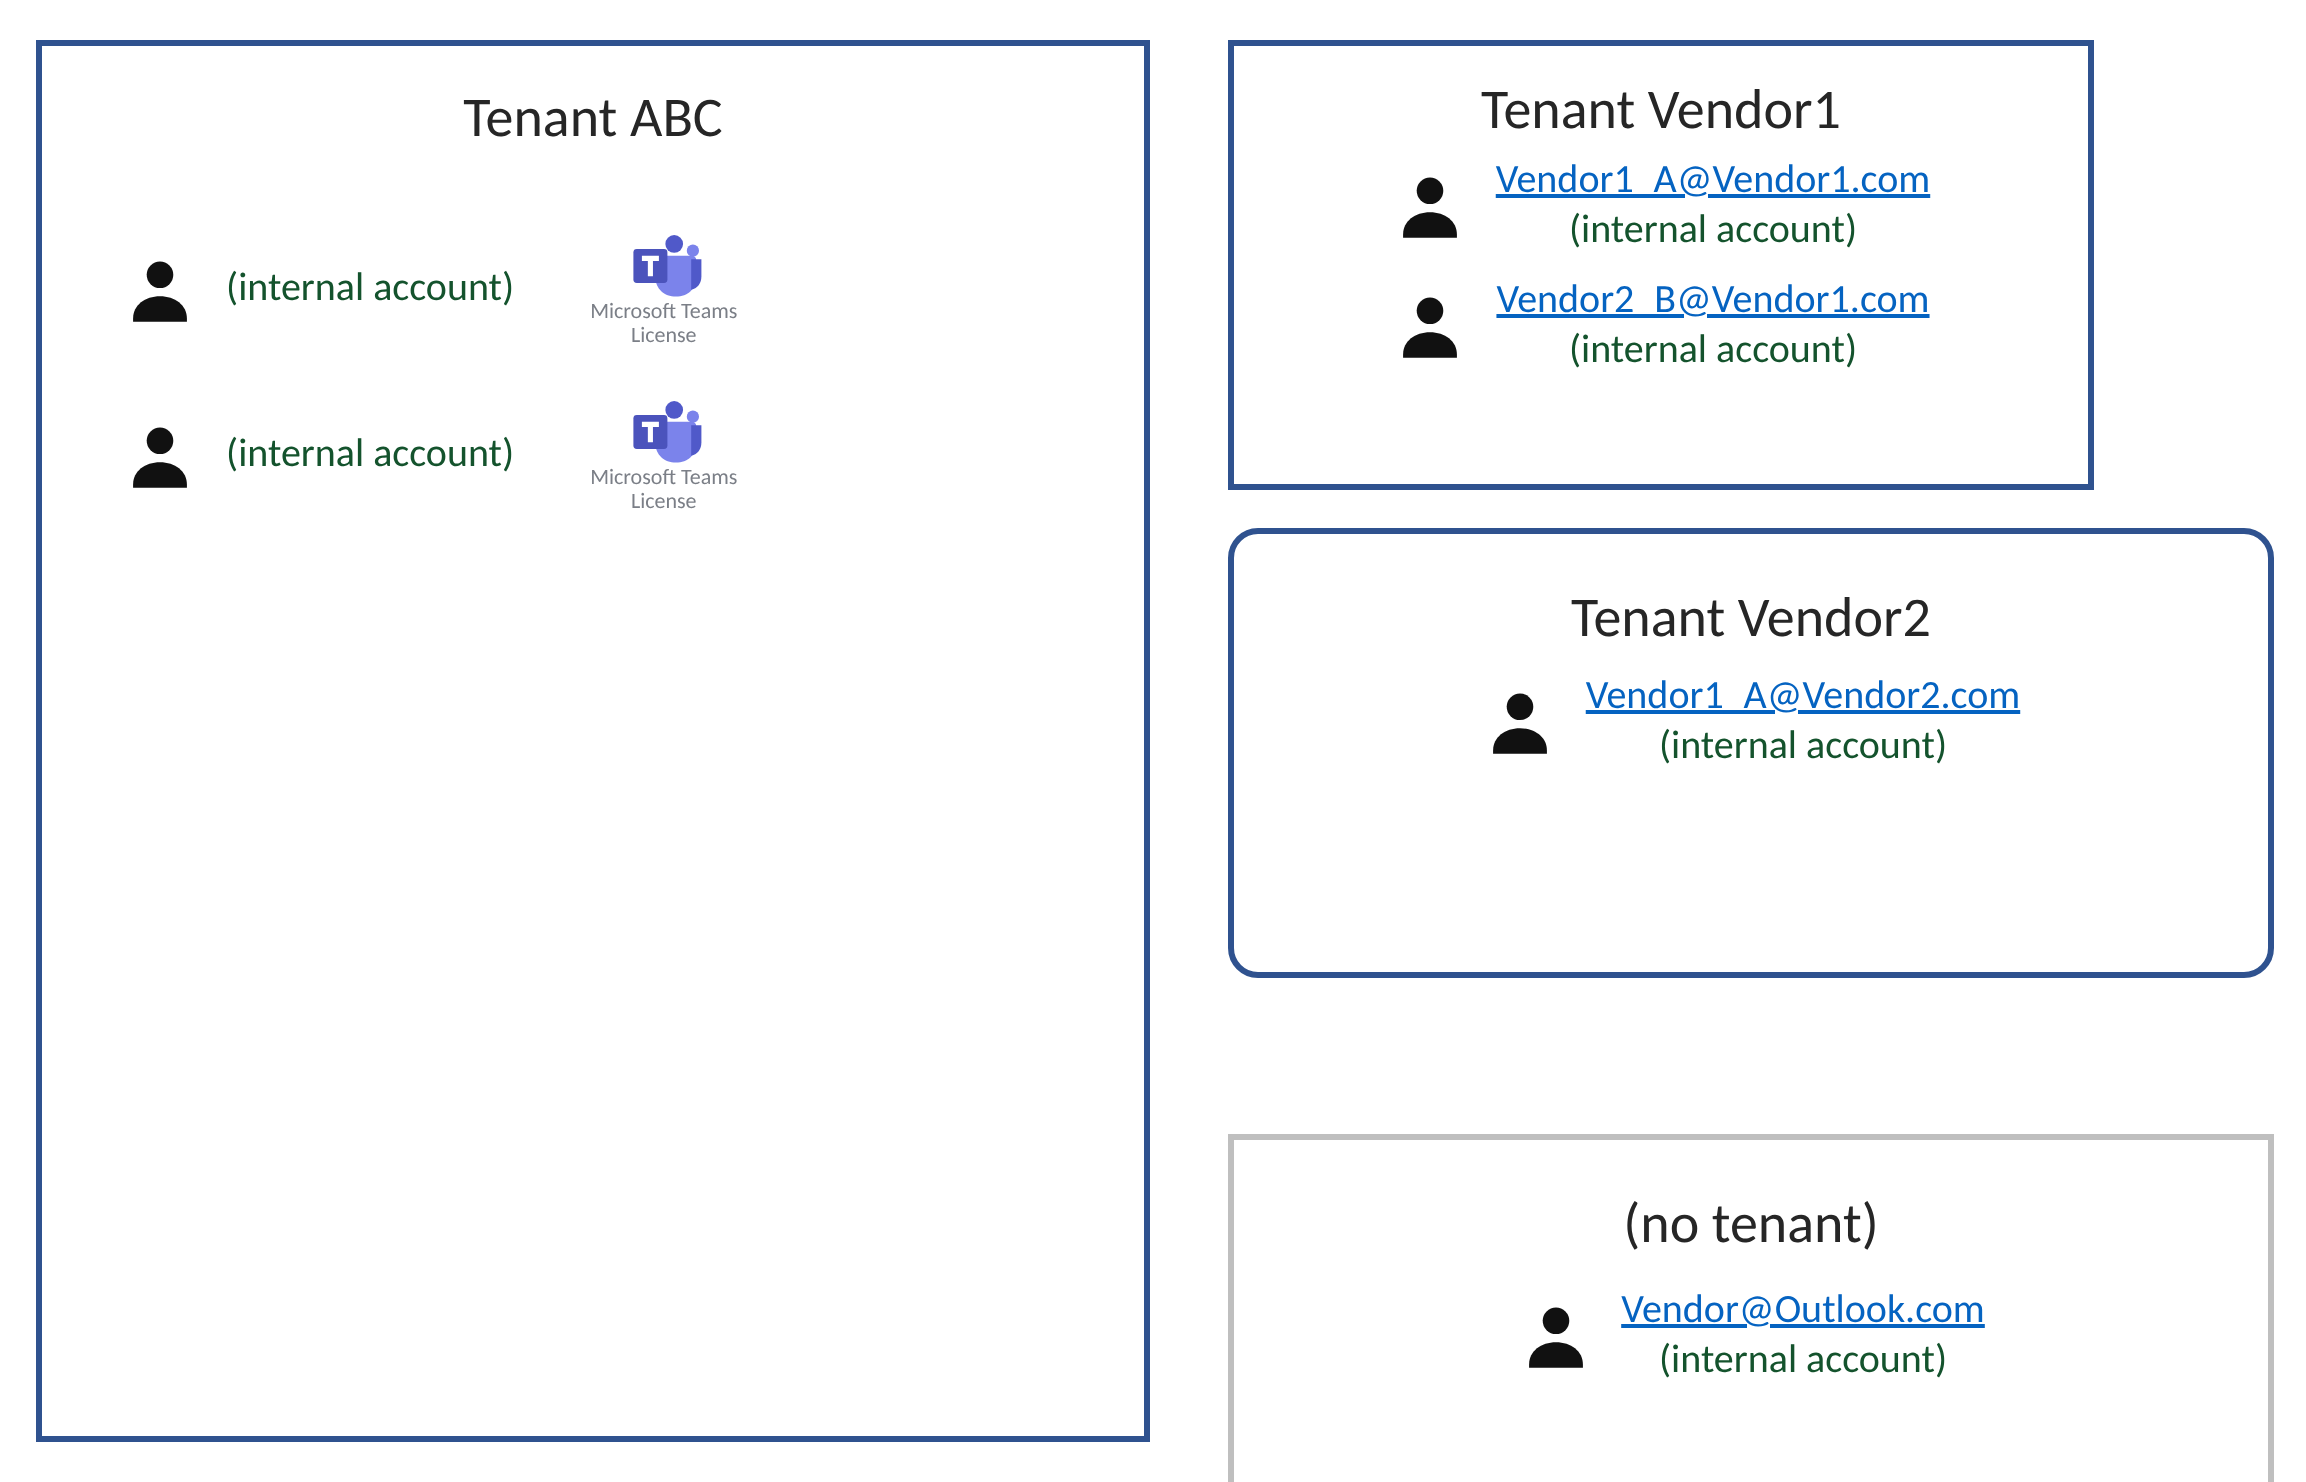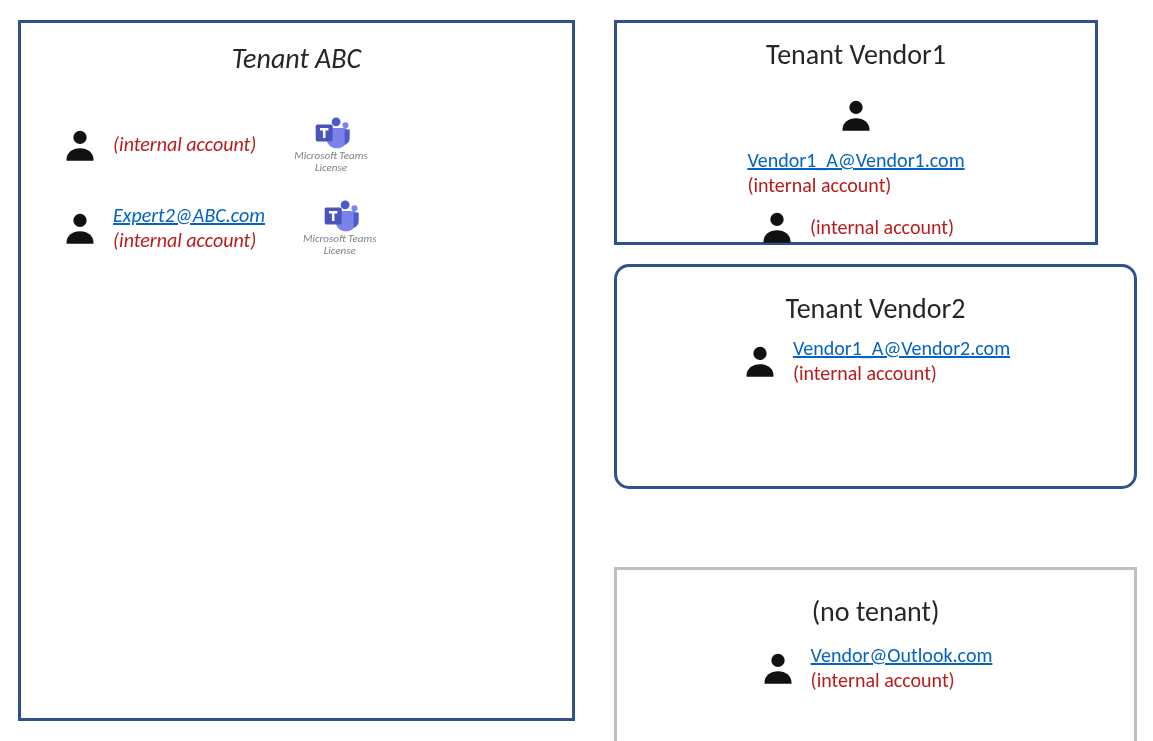--- a/index.html
+++ b/index.html
@@ -44,23 +44,23 @@
     margin-left: 0;
   }
   .user-icon { flex: 0 0 auto; }
   .user-text { line-height: 1.25; }
   .email {
     color: #0563c1;
     text-decoration: underline;
     font-size: 20px;
   }
   .subtext {
-    color: #b91c1c;
+    color: #14532d;
     font-size: 20px;
-    text-align: left;
+    text-align: center;
   }
 
   .teams-block {
     display: flex;
     flex-direction: column;
     align-items: center;
     margin-left: 24px;
     line-height: 1.05;
   }
   .teams-label {
@@ -70,21 +70,21 @@
   }
 
   
   svg { display: block; }
 </style>
 </head>
 <body>
 
 <div class="canvas">
 
-  <div class="box border-navy" style="left:18px; top:20px; width:557px; height:701px;font-style:italic;">
+  <div class="box border-navy" style="left:18px; top:20px; width:557px; height:701px;">
     <div class="title">Tenant ABC</div>
 
     <div style="height:32px;"></div>
 
     <div class="user-row">
       <span class="user-icon">
         <svg width="38" height="38" viewBox="0 0 24 24" fill="#111">
             <circle cx="12" cy="7.2" r="4.2"></circle>
             <path d="M3.5 21c0-4.2 3.8-7 8.5-7s8.5 2.8 8.5 7v1H3.5z"></path>
           </svg>
@@ -111,64 +111,64 @@
     <div style="height:18px;"></div>
 
     <div class="user-row">
       <span class="user-icon">
         <svg width="38" height="38" viewBox="0 0 24 24" fill="#111">
             <circle cx="12" cy="7.2" r="4.2"></circle>
             <path d="M3.5 21c0-4.2 3.8-7 8.5-7s8.5 2.8 8.5 7v1H3.5z"></path>
           </svg>
       </span>
       <div class="user-text">
-        <div><a class="email">Expert2@ABC.com</a></div>
         <div class="subtext">(internal account)</div>
       </div>
       <div class="teams-block">
         <span>
           <svg width="42" height="34" viewBox="0 0 48 40">
             <circle cx="30" cy="7" r="5.2" fill="#5059c9"></circle>
             <circle cx="41" cy="11" r="3.6" fill="#7b83eb"></circle>
             <path d="M22 14h18c2 0 3 1 3 3v10c0 6-5 11-12 11s-12-5-12-11V17c0-2 1-3 3-3z" fill="#7b83eb"></path>
             <path d="M40 16h6v10c0 4-2 7-6 8V16z" fill="#5059c9"></path>
             <rect x="6" y="10" width="20" height="20" rx="2" fill="#4b53bc"></rect>
             <path d="M11 14h10v3h-3.5v9h-3v-9H11z" fill="#fff"></path>
           </svg>
         </span>
         <span class="teams-label">Microsoft Teams</span>
         <span class="teams-label">License</span>
       </div>
     </div>
   </div>
 
-  <div class="box border-navy" style="left:614px; top:20px; width:484px; height:225px;">
+  <div class="box border-navy" style="left:614px; top:20px; width:433px; height:225px;">
     <div class="title" style="margin-top:14px;">Tenant Vendor1</div>
 
-    <div class="user-row center" style="margin-top:24px;flex-direction:column;">
+    <div class="user-row center" style="margin-top:6px;">
       <span class="user-icon">
         <svg width="38" height="38" viewBox="0 0 24 24" fill="#111">
             <circle cx="12" cy="7.2" r="4.2"></circle>
             <path d="M3.5 21c0-4.2 3.8-7 8.5-7s8.5 2.8 8.5 7v1H3.5z"></path>
           </svg>
       </span>
       <div class="user-text">
         <div><a class="email">Vendor1_A@Vendor1.com</a></div>
         <div class="subtext">(internal account)</div>
       </div>
     </div>
 
     <div class="user-row center" style="margin-top:10px;">
       <span class="user-icon">
         <svg width="38" height="38" viewBox="0 0 24 24" fill="#111">
             <circle cx="12" cy="7.2" r="4.2"></circle>
             <path d="M3.5 21c0-4.2 3.8-7 8.5-7s8.5 2.8 8.5 7v1H3.5z"></path>
           </svg>
       </span>
       <div class="user-text">
+        <div><a class="email">Vendor2_B@Vendor1.com</a></div>
         <div class="subtext">(internal account)</div>
       </div>
     </div>
   </div>
 
   <div class="box border-navy" style="left:614px; top:264px; width:523px; height:225px;border-radius:15px;">
     <div class="title" style="margin-top:24px;">Tenant Vendor2</div>
 
     <div class="user-row center" style="margin-top:10px;">
       <span class="user-icon">

